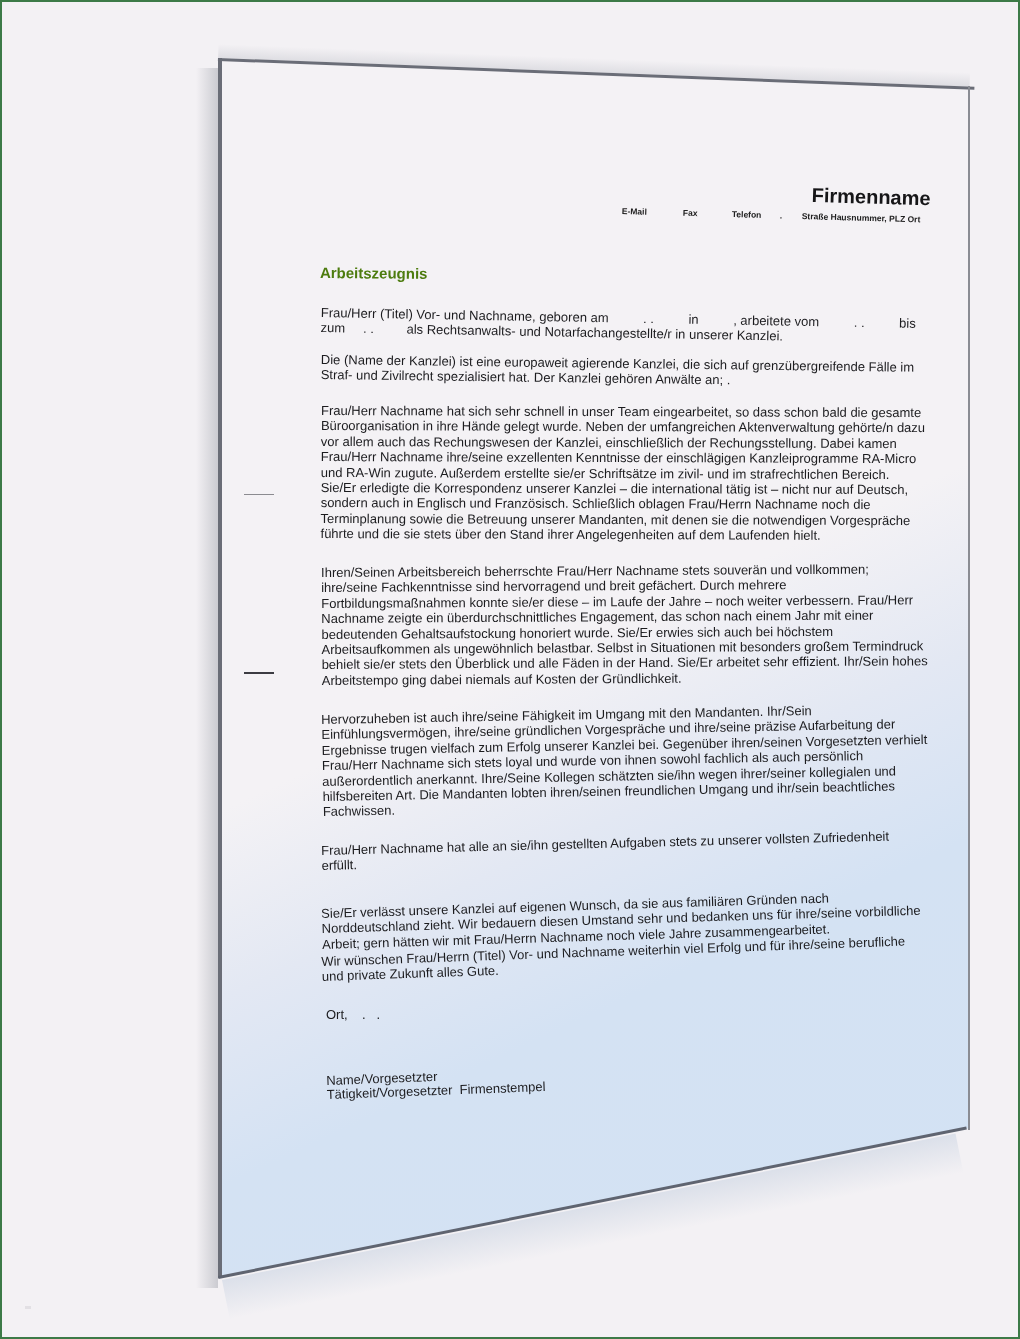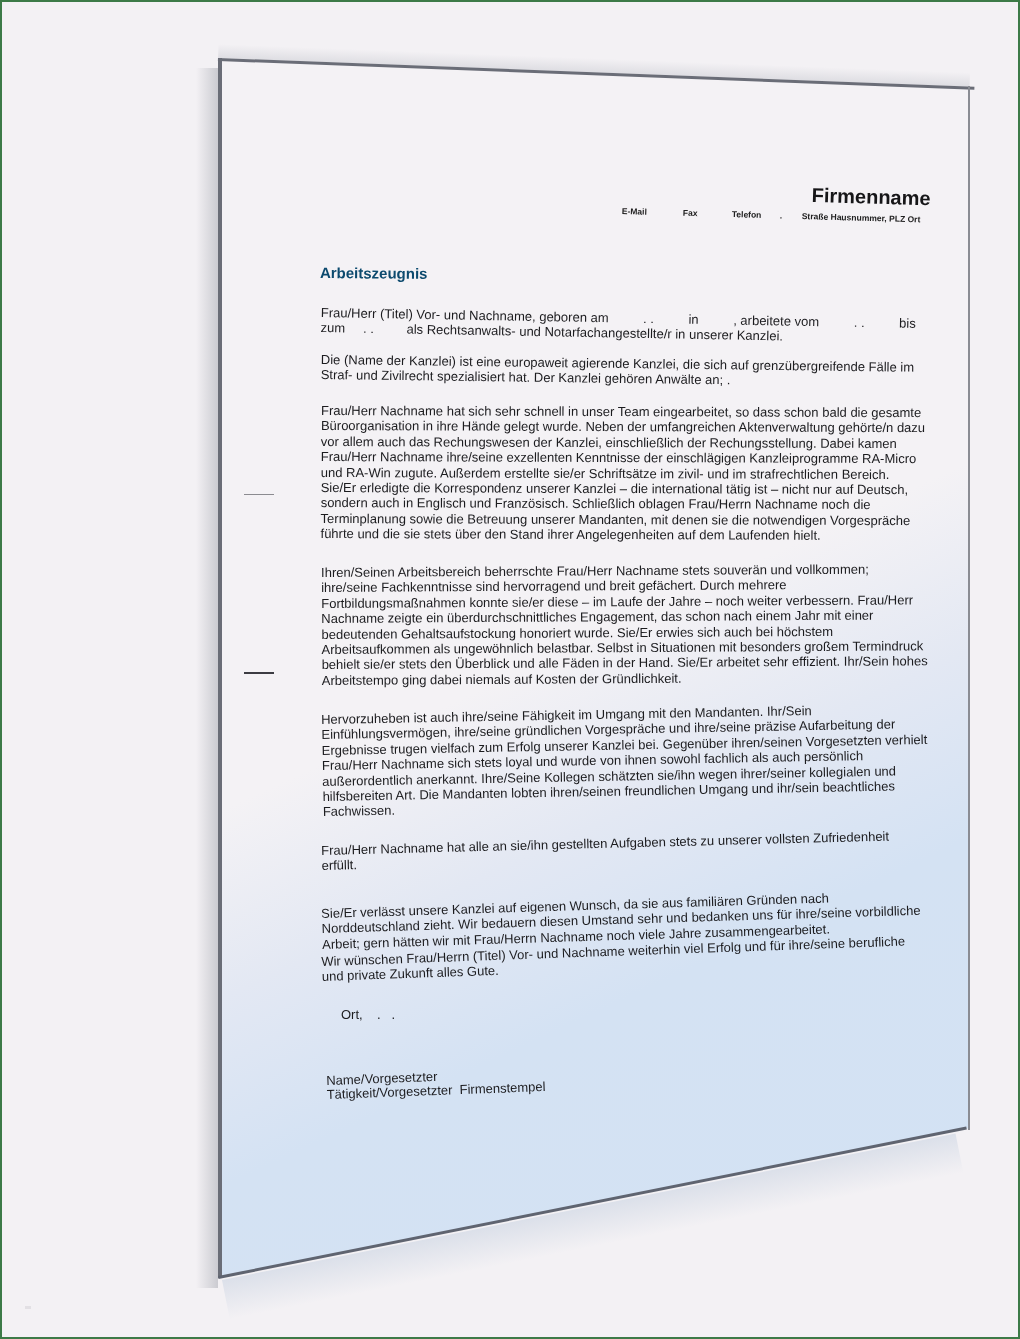--- a/index.html
+++ b/index.html
@@ -70,21 +70,21 @@
   }
   .contact-row {
     position: absolute; left: 622px; top: 206px; width: 320px; height: 16px;
     font-size: 8.5px; font-weight: bold; color: #222;
     transform: rotate(1.6deg); transform-origin: 0 0;
   }
   .contact-row span { position: absolute; top: 0; white-space: nowrap; }
 
   .title {
     position: absolute; left: 320px; top: 264px;
-    font-size: 15px; font-weight: bold; color: #0c4a6e;
+    font-size: 15px; font-weight: bold; color: #4d7c0f;
     transform: rotate(0.5deg); transform-origin: 0 0;
   }
 
   .para {
     position: absolute; left: 321px; width: 600px;
     font-size: 13px; line-height: 15.4px; color: #1c1c1f;
     transform-origin: 0 0;
   }
   .para .ln { display: block; white-space: nowrap; }
   .justify-line { display: flex; justify-content: space-between; white-space: nowrap; }
@@ -195,21 +195,21 @@
     <span class="ln">Sie/Er verlässt unsere Kanzlei auf eigenen Wunsch, da sie aus familiären Gründen nach</span>
     <span class="ln">Norddeutschland zieht. Wir bedauern diesen Umstand sehr und bedanken uns für ihre/seine vorbildliche</span>
     <span class="ln">Arbeit; gern hätten wir mit Frau/Herrn Nachname noch viele Jahre zusammengearbeitet.</span>
   </div>
 
   <div class="para" style="top:954px; transform: rotate(-2.0deg);">
     <span class="ln">Wir wünschen Frau/Herrn (Titel) Vor- und Nachname weiterhin viel Erfolg und für ihre/seine berufliche</span>
     <span class="ln">und private Zukunft alles Gute.</span>
   </div>
 
-  <div class="sign" style="top:1008px; white-space:pre;margin-left:15px;">Ort,    .   .</div>
+  <div class="sign" style="top:1008px; white-space:pre;">Ort,    .   .</div>
 
   <div class="sign" style="top:1074px; transform: rotate(-2.1deg);">
     <div>Name/Vorgesetzter</div>
     <div>
       <span>Tätigkeit/Vorgesetzter</span>&nbsp;&nbsp;<span>Firmenstempel</span>
     </div>
   </div>
 
   <div class="fold-mark" style="top:494px;"></div>
   <div class="fold-mark dark" style="top:672px;"></div>

